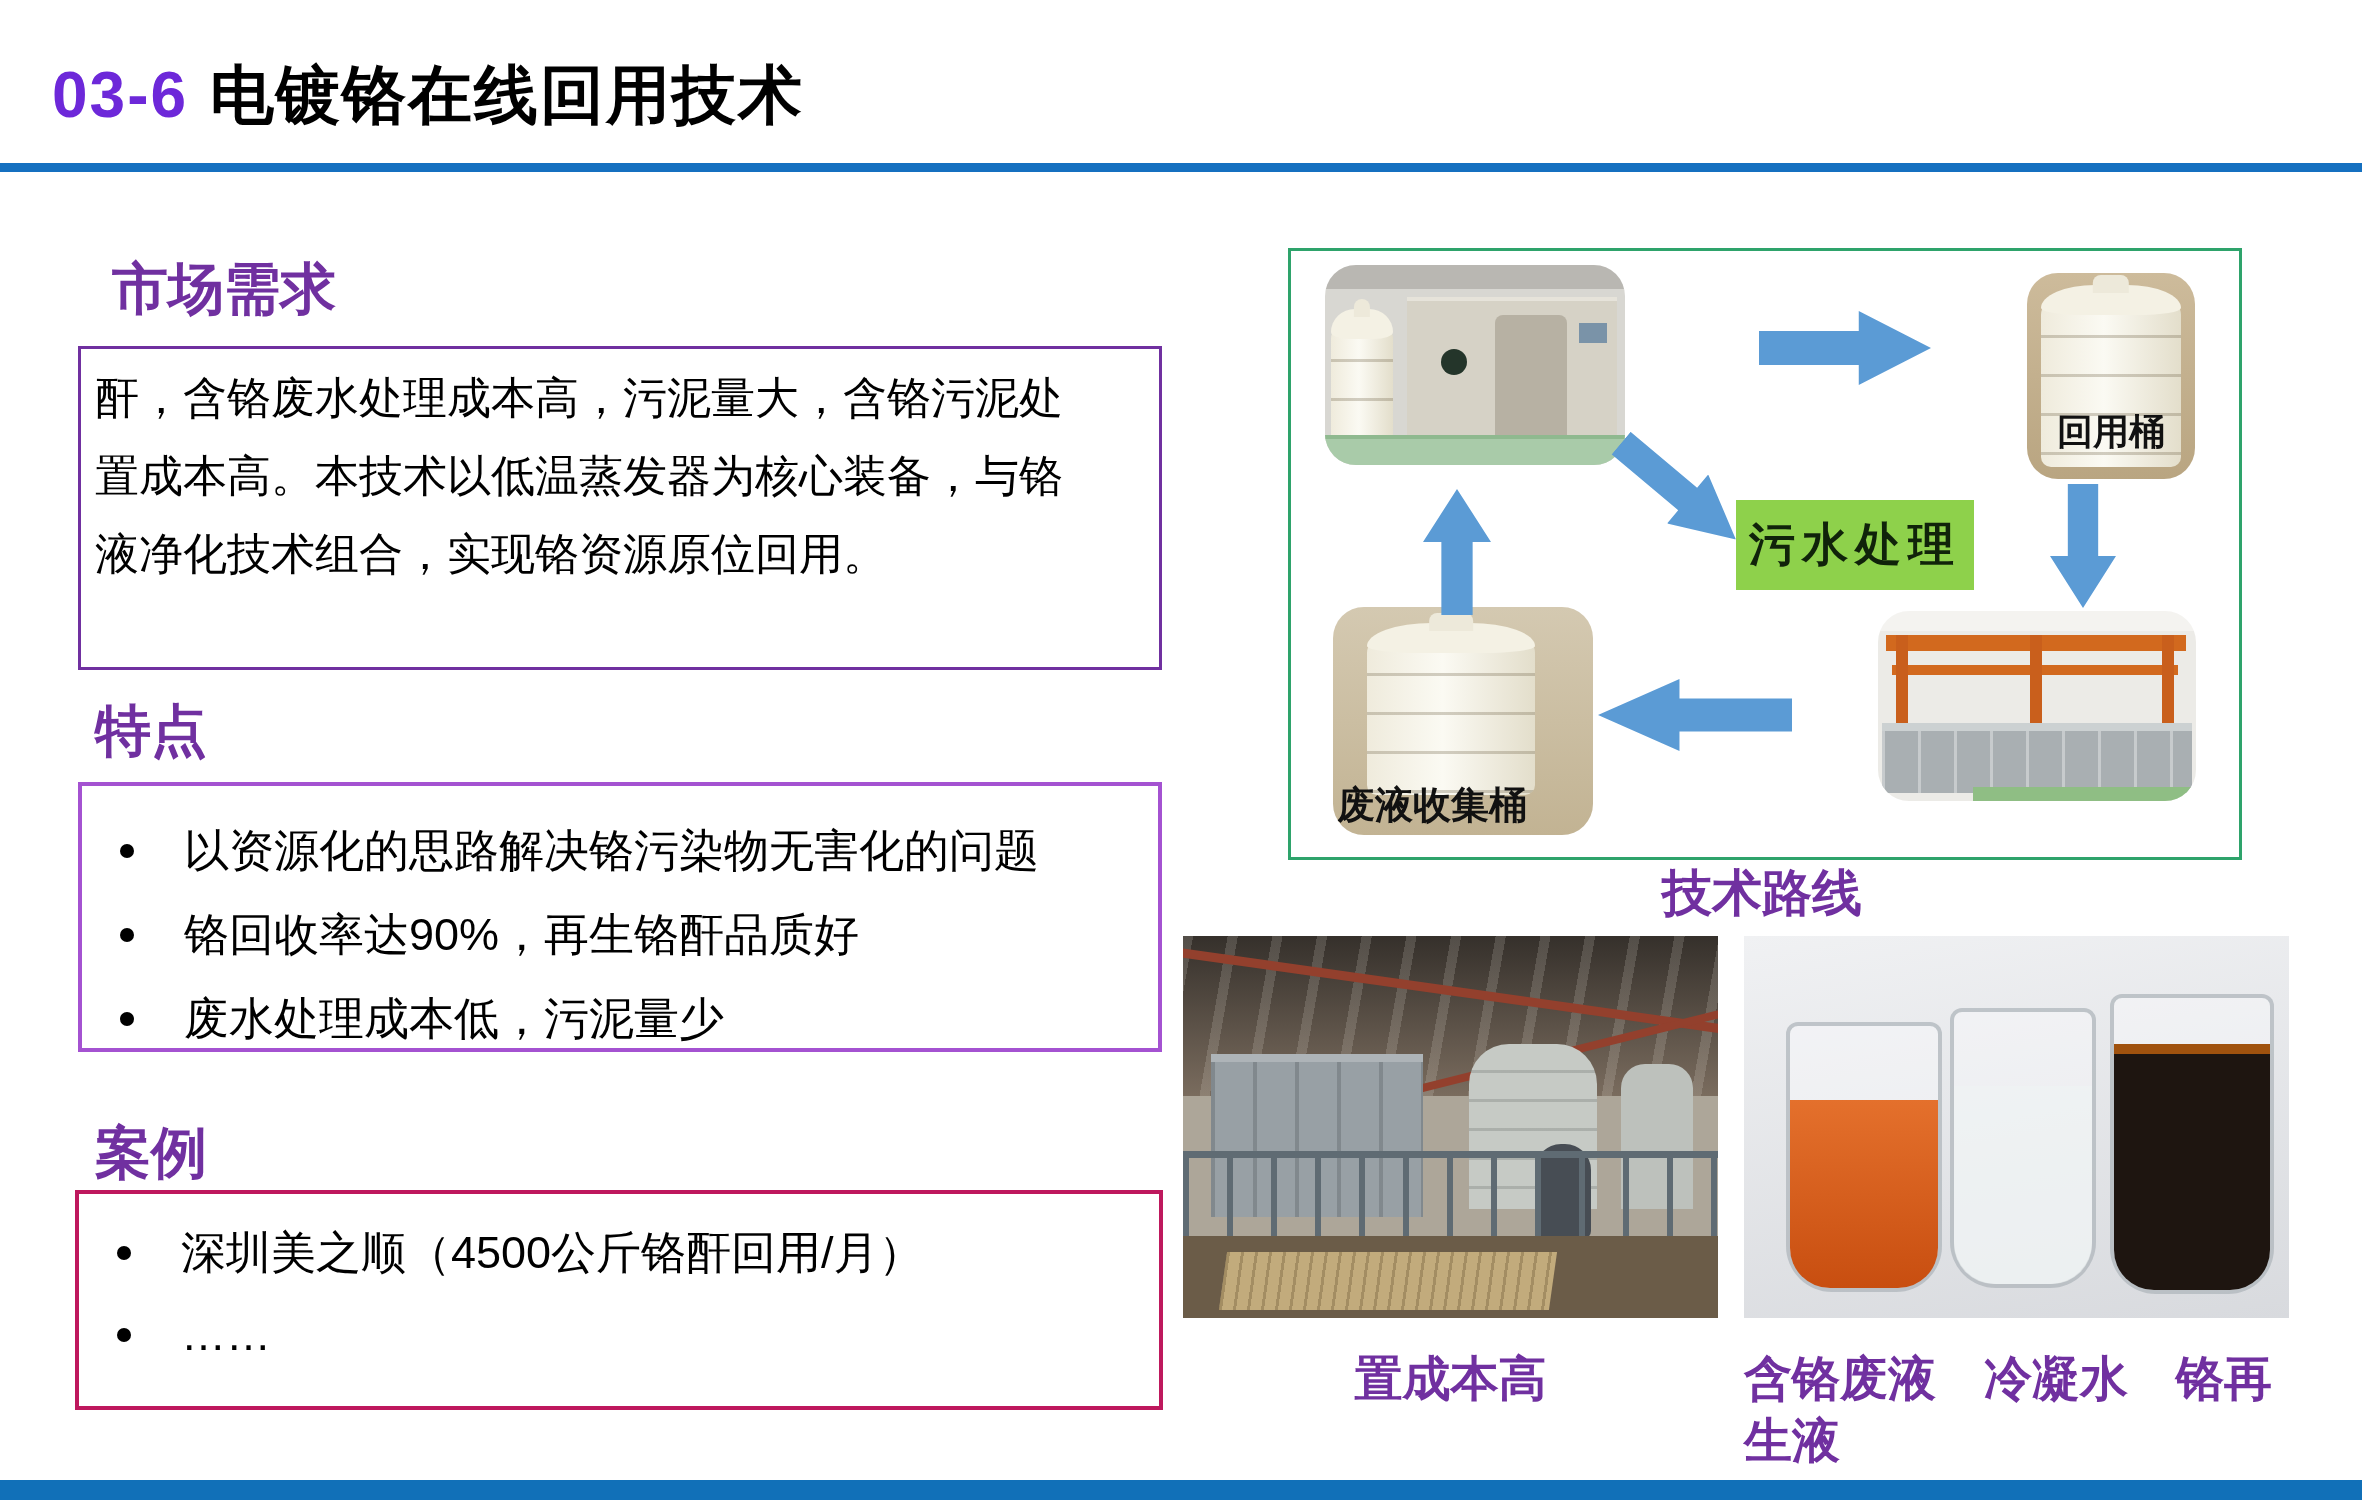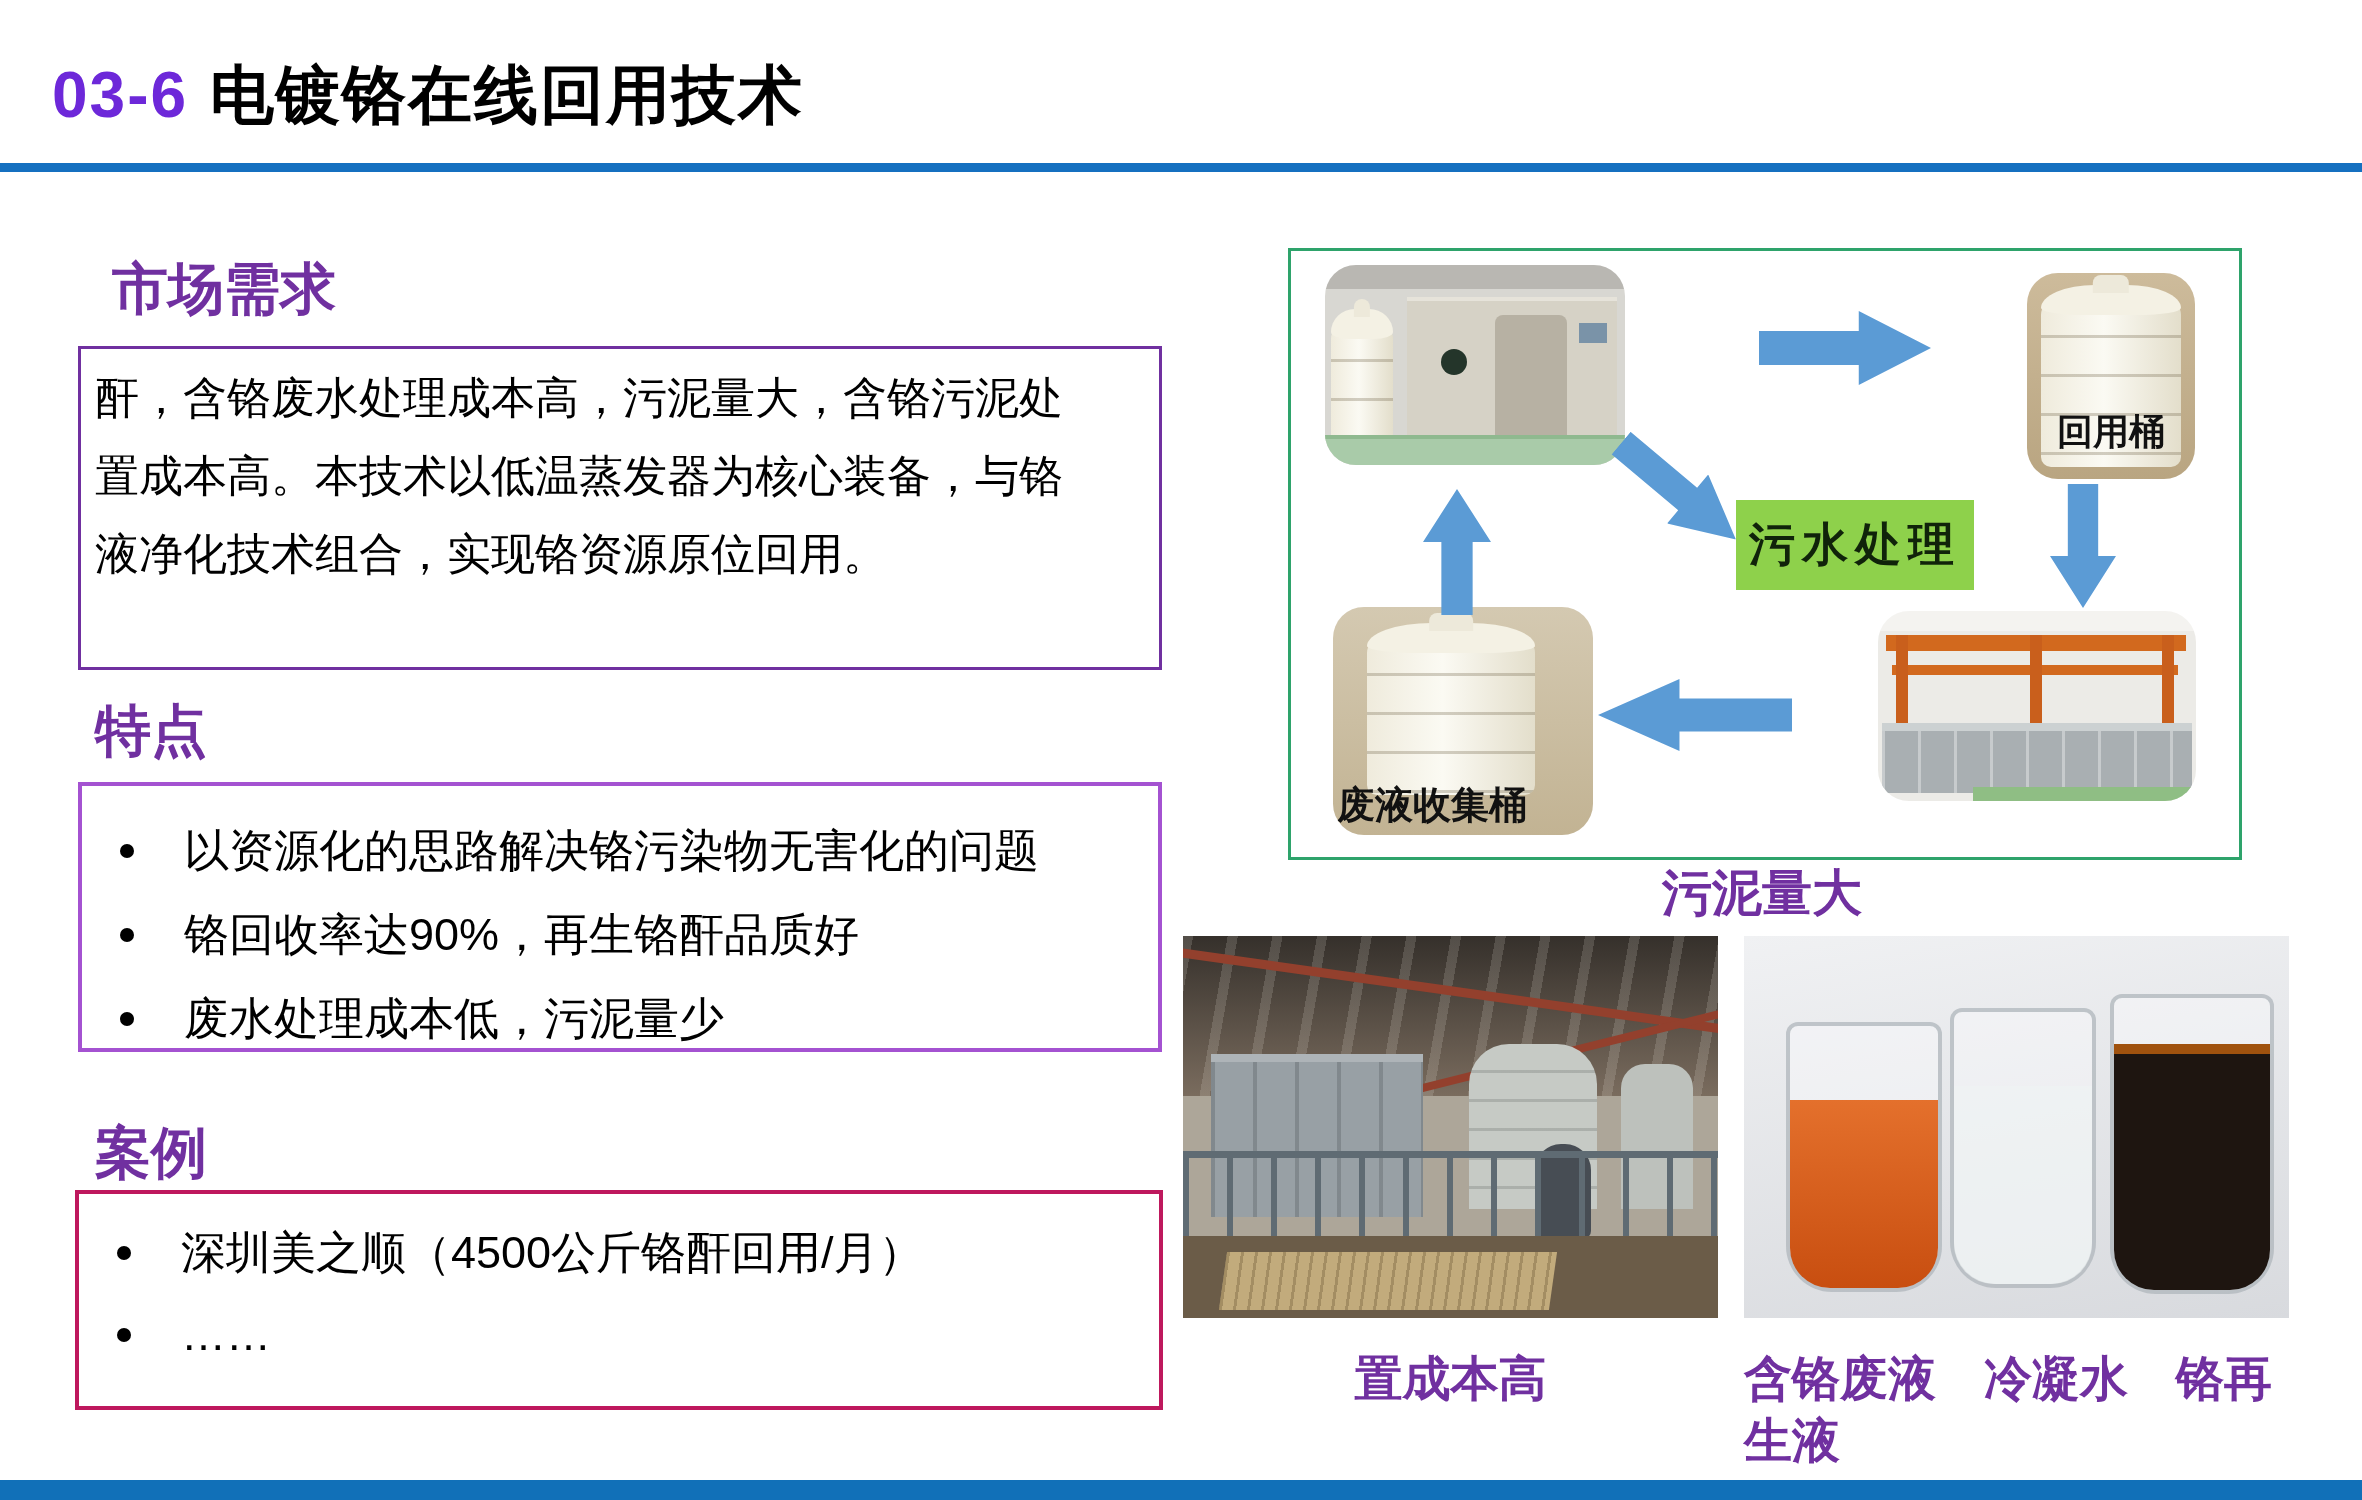--- a/index.html
+++ b/index.html
@@ -212,21 +212,21 @@
     <div class="dphoto waste-photo">
       <div class="tank" style="left:34px;top:30px;width:168px;height:158px;">
           <span class="cap"></span>
         </div>
       <div class="tank-label" style="bottom:4px;font-size:38px;text-align:left;padding-left:4px;">废液收集桶</div>
     </div>
 
     <div class="arrow" style="left:103px;top:267px;width:126px;height:68px;transform:rotate(-90deg);"></div>
   </div>
 
-  <div class="diagram-caption">污泥量大</div>
+  <div class="diagram-caption">技术路线</div>
 
   <div class="warehouse-photo">
     <div class="roof"></div>
     <div class="truss1"></div>
     <div class="truss2"></div>
     <div class="cabinet"></div>
     <div class="btank"></div>
     <div class="btank2"></div>
     <div class="person"></div>
     <div class="fence"></div>

